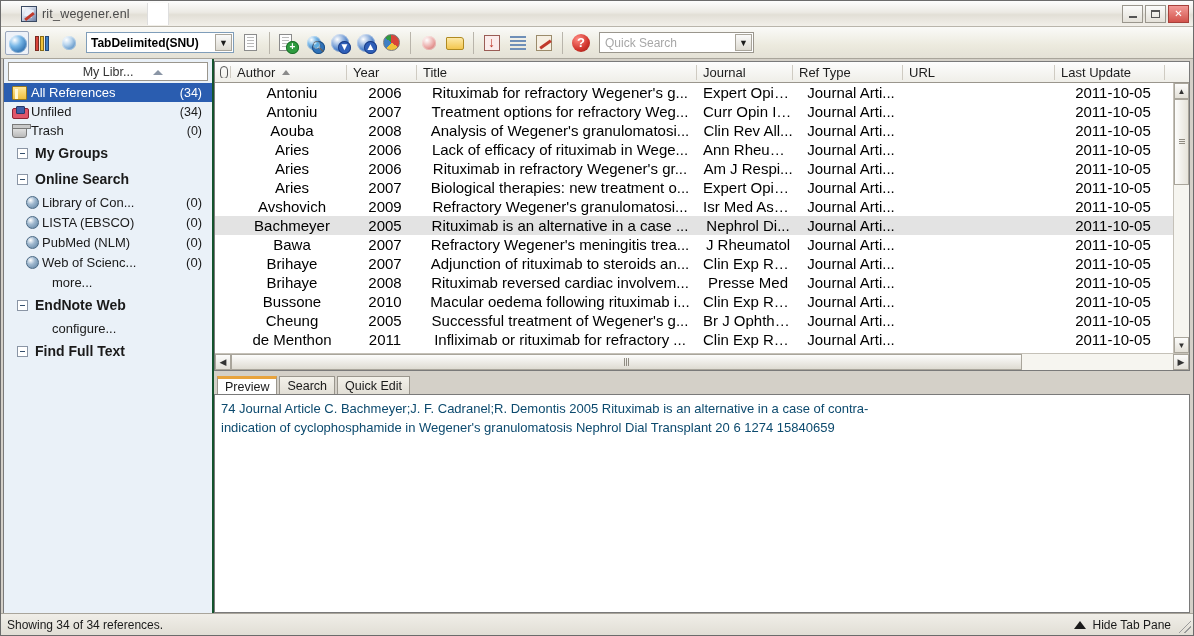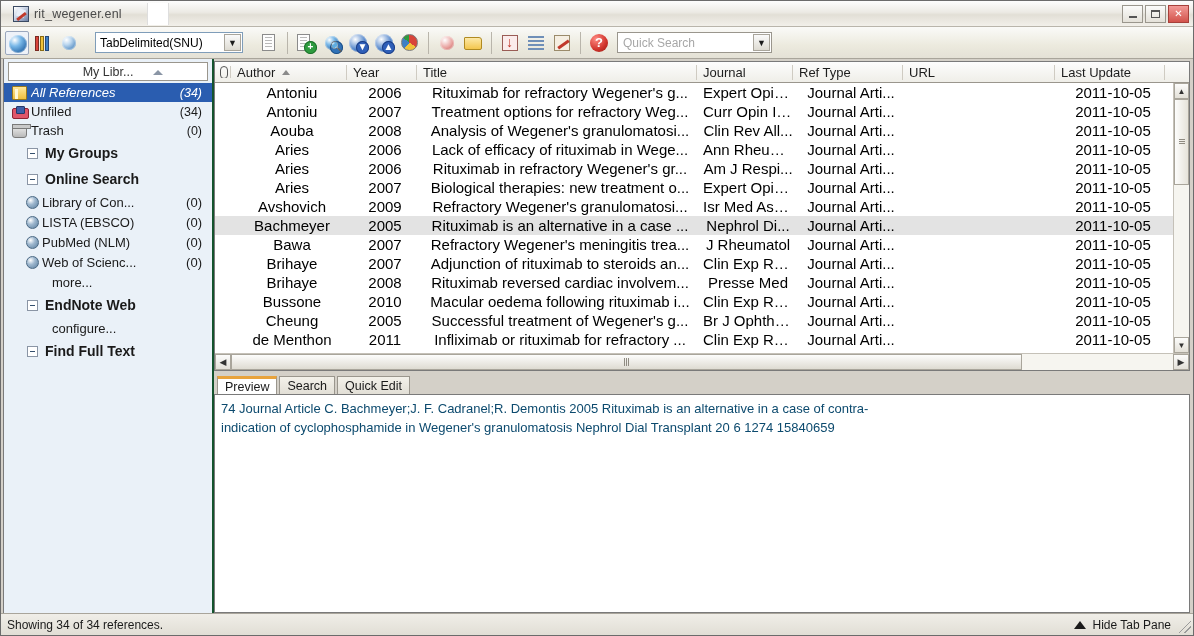--- a/index.html
+++ b/index.html
@@ -16,21 +16,21 @@
     background: #d4d0c8;
     border: 1px solid #6b6b6b;
     display: flex; flex-direction: column;
   }
 
   
   .titlebar {
     height: 26px;
     background: linear-gradient(#fdfdfd, #eceae4 45%, #e2dfd6 55%, #f2f0ea);
     display: flex; align-items: center;
-    padding: 0 2px 0 12px;
+    padding: 0 2px 0 20px;
     position: relative;
     border-bottom: 1px solid #b9b5ab;
   }
   .title-icon {
     width: 16px; height: 16px; flex: 0 0 16px;
     background: linear-gradient(135deg,#ffffff 0%, #cfd8e8 40%, #6c7fa5 100%);
     border: 1px solid #3b4a63;
     position: relative; margin-right: 5px;
   }
   .title-icon:after {
@@ -144,21 +144,21 @@
     content:"↓"; position:absolute; left:3px; top:-2px; font-size:14px; color:#c0392b; font-weight:bold;
   }
   .pen-ic { position:absolute; left:4px; top:4px; width:16px; height:16px; background:#f6efe2; border:1px solid #9b8b6b; }
   .pen-ic:after { content:""; position:absolute; left:2px; top:7px; width:13px; height:3px; background:#c0392b; transform:rotate(-35deg); }
 
   .style-select {
     width: 148px; height: 21px;
     background: #fff; border: 1px solid #7f9db9;
     display: flex; align-items: center;
     font-size: 12px; color: #000; padding-left: 4px;
-    position: relative; margin: 0 12px;
+    position: relative; margin: 0 3px; font-weight: bold;
   }
   .sel-arrow {
     position: absolute; right: 1px; top: 1px; width: 17px; height: 17px;
     background: linear-gradient(#fafafa,#dedbd2);
     border: 1px solid #a9a59b;
     display: flex; align-items: center; justify-content: center;
     font-size: 9px; color: #1b1b1b;
   }
   .quick-search {
     width: 155px; height: 21px; margin-left: 4px;
@@ -188,21 +188,21 @@
   .lib-header .caret-up {
     position: absolute; right: 44px; top: 7px;
     width: 0; height: 0; border-left: 5px solid transparent;
     border-right: 5px solid transparent; border-bottom: 5px solid #8a95a5;
   }
   .side-list { padding: 0; }
   .side-row {
     height: 19px; display: flex; align-items: center;
     font-size: 13px; color: #1a1a1a; padding-left: 8px; padding-right: 10px;
   }
-  .side-row.selected { background: #2a5db0; color: #fff; font-style: italic; }
+  .side-row.selected { background: #2a5db0; color: #fff; }
   .side-row .lbl { flex: 1; white-space: nowrap; overflow: hidden; }
   .side-row .cnt { font-size: 12.5px; }
   .si { width: 15px; height: 14px; flex: 0 0 15px; margin-right: 4px; position: relative; }
   .si.folder { background: linear-gradient(#ffe79a,#f0c040); border:1px solid #9c7a1a; border-radius:1px; }
   .si.folder:after { content:""; position:absolute; left:2px; top:2px; width:3px; height:10px; background:#fff8d8; }
   .si.unfiled:before {
     content:""; position:absolute; left:0; top:3px; width:15px; height:9px;
     background:#e0556a; border:1px solid #8e2333; border-radius:2px;
   }
   .si.unfiled:after {
@@ -217,21 +217,21 @@
     content:""; position:absolute; left:-1px; top:-3px; width:17px; height:3px;
     background:#c9c9c9; border:1px solid #7a7a7a;
   }
   .si.globe-s {
     width:13px; height:13px; border-radius:50%; flex:0 0 13px; margin-left:14px; margin-right:3px;
     background: radial-gradient(circle at 33% 30%, #ffffff 0%, #9fb8cf 40%, #5a7e9e 100%);
     border:1px solid #4c6a85;
   }
   .side-group {
     height: 26px; display: flex; align-items: center;
-    font-size: 14px; font-weight: bold; color: #1a1a1a; padding-left: 23px;
+    font-size: 14px; font-weight: bold; color: #1a1a1a; padding-left: 13px;
   }
   .expander {
     width: 11px; height: 11px; flex:0 0 11px; margin-right: 7px;
     border: 1px solid #8a95a5; background: #fff;
     display: flex; align-items: center; justify-content: center;
     font-size: 11px; line-height: 1; color: #34506e; position: relative;
   }
   .expander:after { content:""; position:absolute; left:2px; top:4px; width:5px; height:1px; background:#34506e; }
   .side-sub {
     height: 20px; display: flex; align-items: center;

